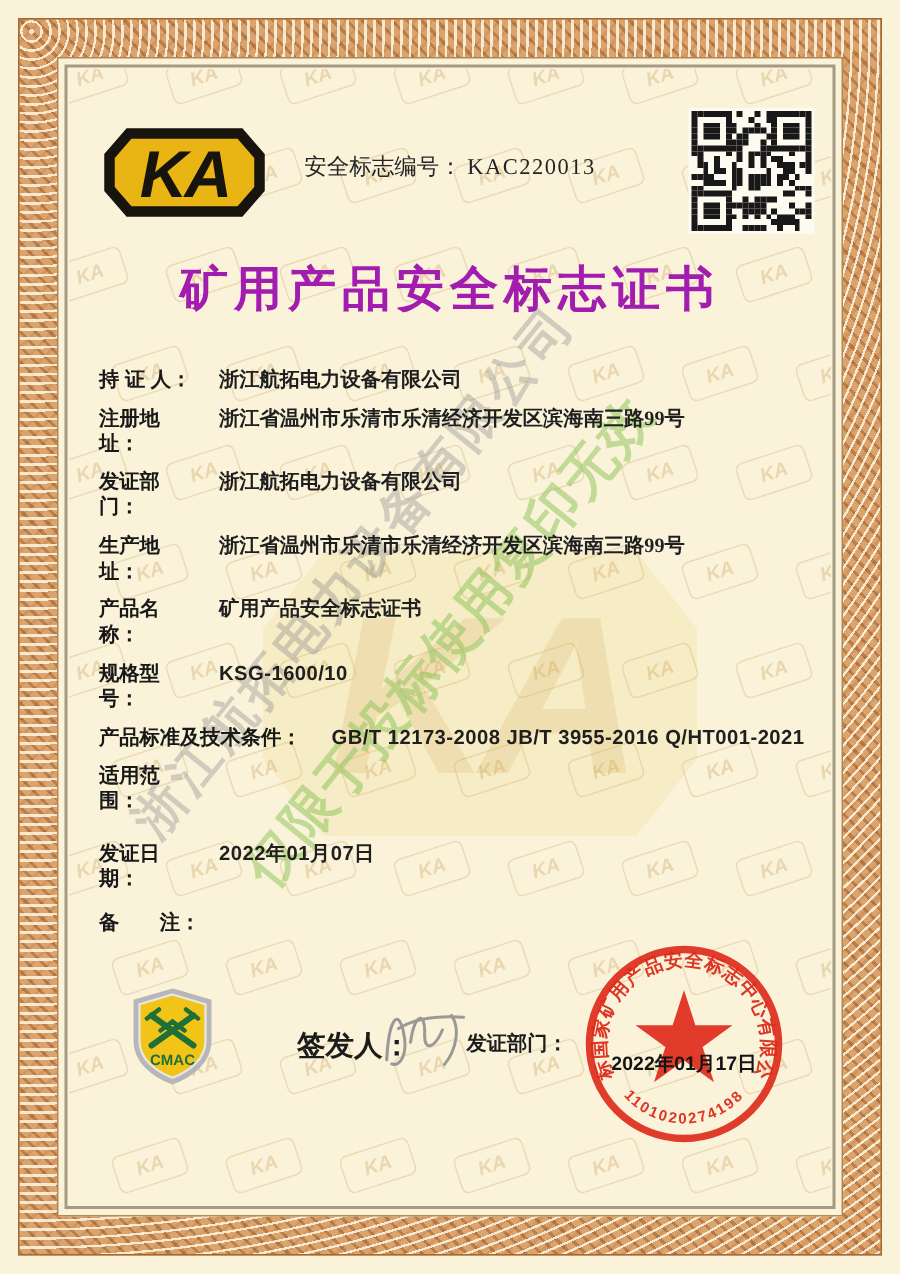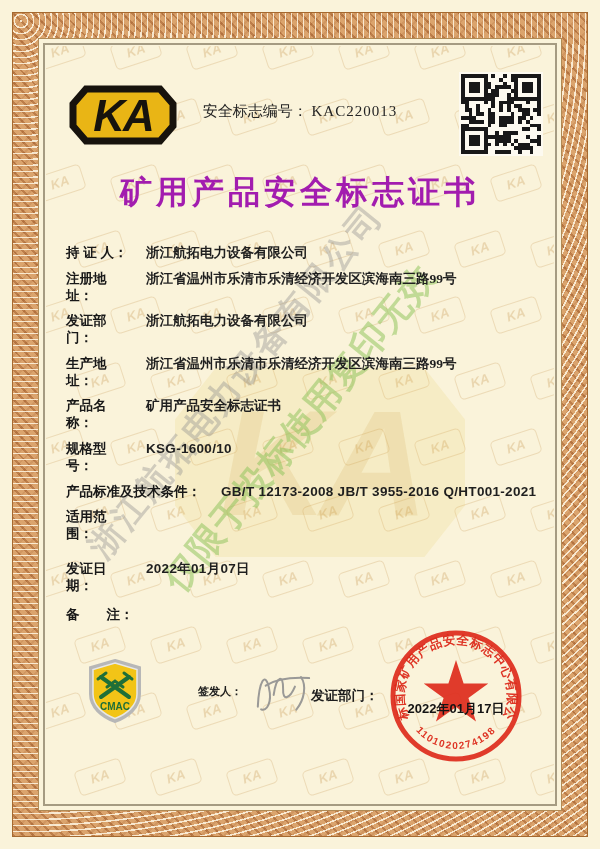--- a/index.html
+++ b/index.html
@@ -51,21 +51,21 @@
   .val{margin-left:14px;font-family:"Liberation Serif",serif;font-weight:600;font-size:13.5px;color:#1f1f1f;}
   .val.num{font-family:"Liberation Sans",sans-serif;font-weight:700;letter-spacing:.3px;}
   .row.std .val{margin-left:20px;}
   .row.dates{margin-top:18px;}
   .row.dates .pair2{margin-left:70px;display:flex;align-items:baseline;}
   .row.remark{margin-top:12px;}
   .paragraph{position:absolute;left:66px;top:564px;width:478px;text-indent:2em;text-align:justify;
       font-family:"Liberation Serif",serif;font-weight:700;font-size:13px;line-height:20px;color:#161616;}
   
   .cmac{position:absolute;left:85px;top:659px;width:60px;height:64px;}
-  .issuer-label{position:absolute;left:198px;top:684px;font-weight:700;font-size:11px;}
+  .issuer-label{position:absolute;left:198px;top:684px;font-weight:700;font-size:19px;}
   .signature{position:absolute;left:244px;top:658px;width:76px;height:60px;transform:rotate(-6deg);}
   .dept-label{position:absolute;left:311px;top:687px;font-weight:700;font-size:13.5px;}
   .seal{position:absolute;left:388px;top:628px;width:136px;height:136px;z-index:4;}
   .seal-date{position:absolute;left:388px;top:700px;width:136px;text-align:center;z-index:5;
       font-weight:700;font-size:13px;color:#141414;letter-spacing:0;}
 </style>
 </head>
 <body>
 
 <div class="page">

